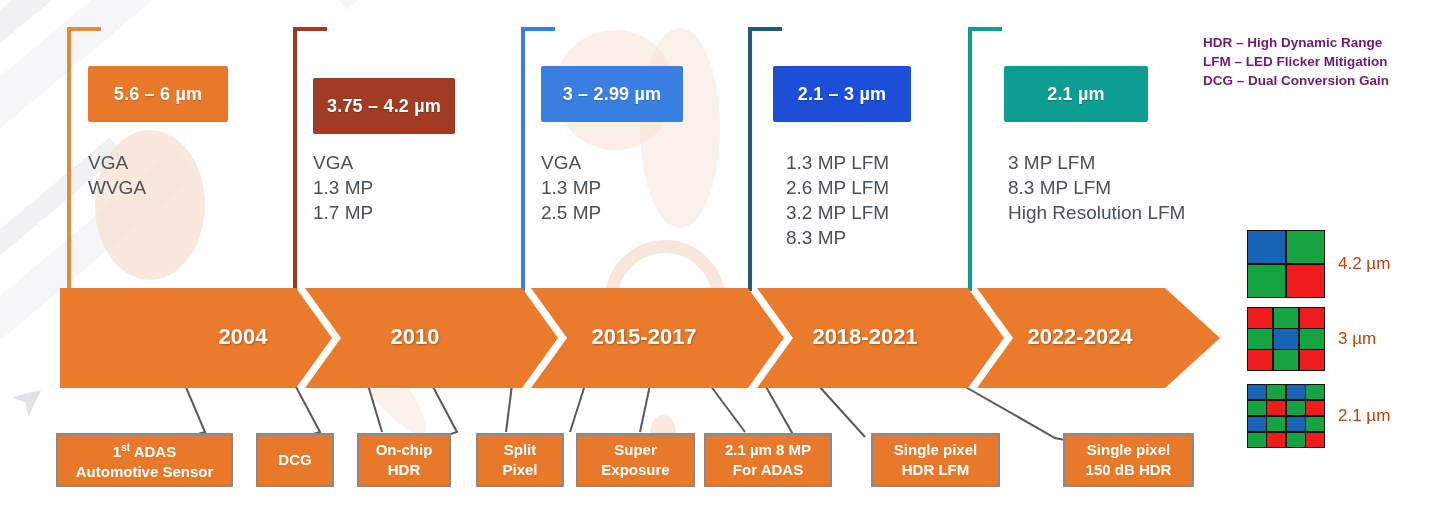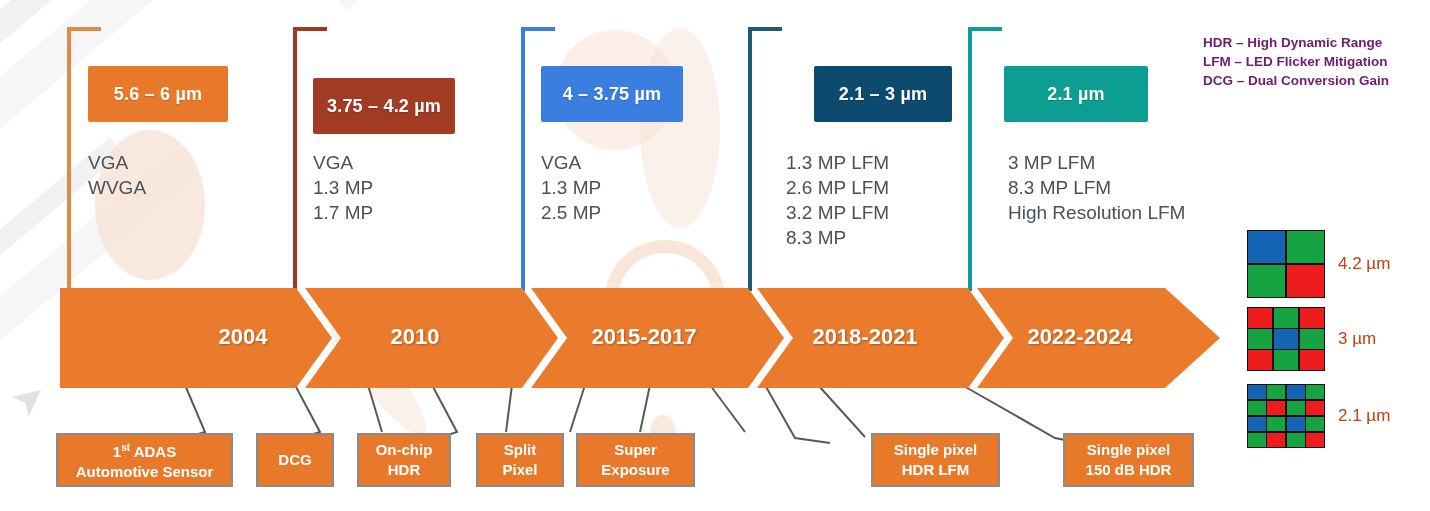--- a/index.html
+++ b/index.html
@@ -172,32 +172,32 @@
   <div class="reslist" style="left:313px; top:150px;">
     <div>VGA</div>
     <div>1.3 MP</div>
     <div>1.7 MP</div>
   </div>
 
   <div class="bracket" style="left:521px; top:27px; height:264px;">
     <div class="vline" style="background:#3a7fe0;"></div>
     <div class="hline" style="background:#3a7fe0;"></div>
   </div>
-  <div class="chip" style="left:541px; top:66px; width:142px; height:56px; background:#3a7fe0;">4 – 3.75 µm</div>
+  <div class="chip" style="left:541px; top:66px; width:142px; height:56px; background:#3a7fe0;">3 – 2.99 µm</div>
   <div class="reslist" style="left:541px; top:150px;">
     <div>VGA</div>
     <div>1.3 MP</div>
     <div>2.5 MP</div>
   </div>
 
   <div class="bracket" style="left:748px; top:27px; height:264px;">
     <div class="vline" style="background:#1f5a78;"></div>
     <div class="hline" style="background:#1f5a78;"></div>
   </div>
-  <div class="chip" style="left:773px; top:66px; width:138px; height:56px; background:#0c4a6e;margin-left:41px;">2.1 – 3 µm</div>
+  <div class="chip" style="left:773px; top:66px; width:138px; height:56px; background:#1d4ed8;">2.1 – 3 µm</div>
   <div class="reslist" style="left:786px; top:150px;">
     <div>1.3 MP LFM</div>
     <div>2.6 MP LFM</div>
     <div>3.2 MP LFM</div>
     <div>8.3 MP</div>
   </div>
 
   <div class="bracket" style="left:968px; top:27px; height:264px;">
     <div class="vline" style="background:#0c9e92;"></div>
     <div class="hline" style="background:#0c9e92;"></div>
@@ -262,20 +262,24 @@
   <div class="callout" style="left:576px; top:433px; width:119px; height:54px;">
     <div>Super</div>
     <div>Exposure</div>
   </div>
 
   <div class="callout" style="left:476px; top:433px; width:88px; height:54px;">
     <div>Split</div>
     <div>Pixel</div>
   </div>
 
+  <div class="callout" style="left:704px; top:433px; width:128px; height:54px;">
+    <div>2.1 µm  8 MP</div>
+    <div>For ADAS</div>
+  </div>
 
   <div class="callout" style="left:871px; top:433px; width:129px; height:54px;">
     <div>Single pixel</div>
     <div>HDR LFM</div>
   </div>
 
   <div class="callout" style="left:1063px; top:433px; width:131px; height:54px;">
     <div>Single pixel</div>
     <div>150 dB HDR</div>
   </div>

